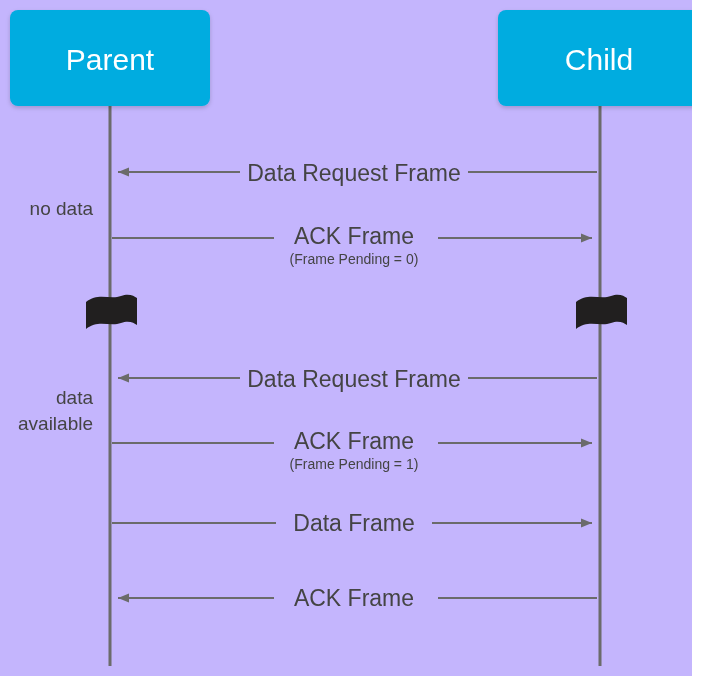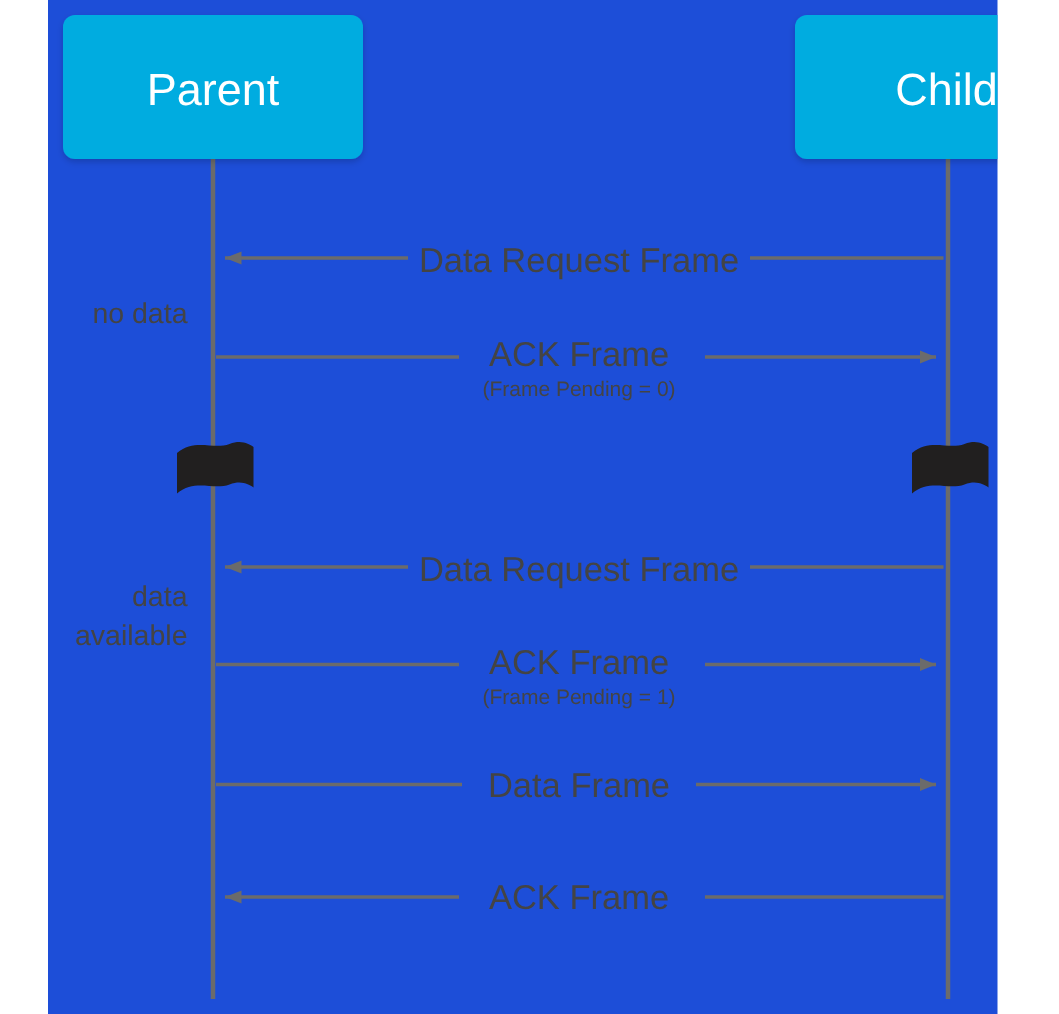--- a/index.html
+++ b/index.html
@@ -5,25 +5,24 @@
   html, body {
     margin: 0;
     padding: 0;
     background: #ffffff;
   }
   body {
     font-family: "Liberation Sans", sans-serif;
   }
   #diagram-root {
     position: relative;
-    width: 633px;
+    width: 692px;
     height: 676px;
-    background: #1d4ed8;
+    background: #c4b5fd;
     overflow: hidden;
-    margin-left: 32px;
   }
   #seq-svg {
     position: absolute;
     left: 0;
     top: 0;
   }
   .actor-label {
     font-family: "Liberation Sans", sans-serif;
     font-size: 30px;
     fill: #ffffff;

